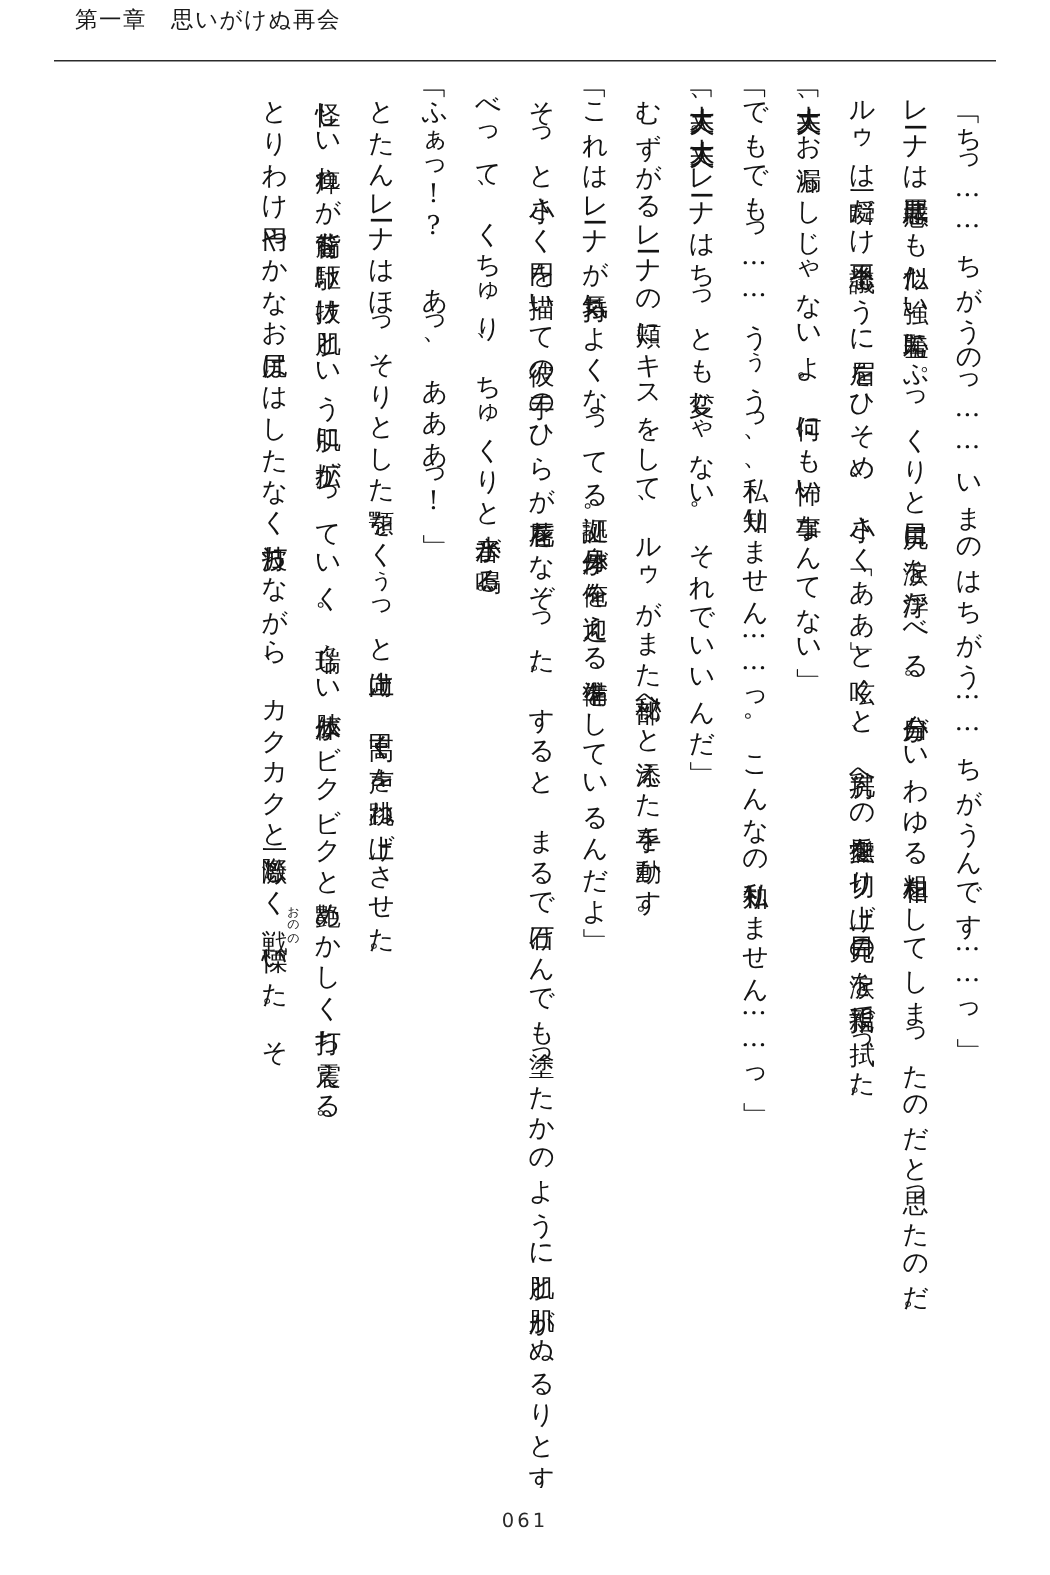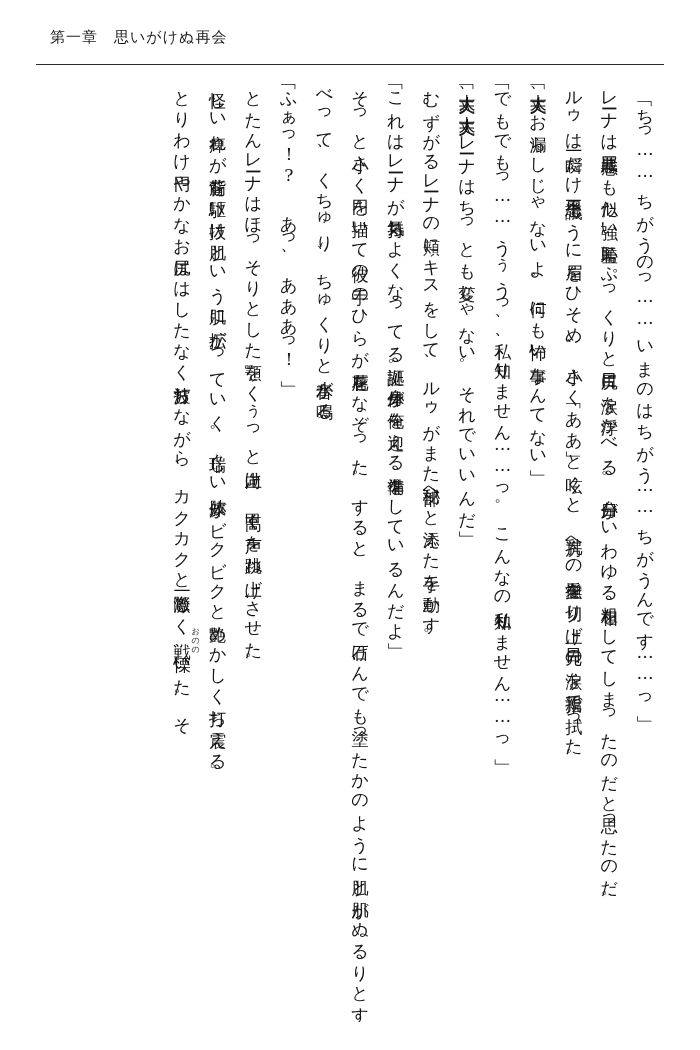--- a/index.html
+++ b/index.html
@@ -13,21 +13,21 @@
     font-family: "DejaVu Serif", "Liberation Serif", serif;
     color: #1a1a1a;
     overflow: hidden;
     position: relative;
   }
   .page {
     position: relative;
     width: 700px;
     height: 1050px;
     box-sizing: border-box;
-    padding: 28px 34px 28px 34px;
+    padding: 4px 34px 28px 34px;
     display: flex;
     flex-direction: column;
     border-radius: 16px;
   }
   
   .header {
     flex: 0 0 auto;
     height: 34px;
     display: flex;
     align-items: flex-start;
@@ -118,14 +118,17 @@
       <p>むずがるレーナの頬にキスをして、ルゥがまた秘部へと添えた手を動かす。</p>
       <p>「これはレーナが気持ちよくなってる証拠。身体が俺を迎える準備をしているんだよ」</p>
       <p>そっと小さく円を描いて彼の手のひらが花唇をなぞった。すると、まるで石けんでも塗ったかのように肌と肌がぬるりとすべって、くちゅり、ちゅくりと水音が鳴る。</p>
       <p>「ふぁっ!?　あっ、あああっ!」</p>
       <p>とたんレーナはほっそりとした顎をくぅっと上向け、甲高く声を跳ね上げさせた。</p>
       <p>怪しい痺れが背筋を駆け抜け肌という肌に拡がっていく。瑞々しい肢体がビクビクと艶めかしく打ち震える。</p>
       <p id="last-para">とりわけ円やかなお尻ははしたなく波打ちながら、カクカクと一際激しく<ruby>戦慄<rt>おのの</rt></ruby>いた。そ</p>
     </div>
   </div>
 
+  <div class="footer">
+    <div class="page-number">061</div>
+  </div>
 
 </div>
 
 </body></html>

